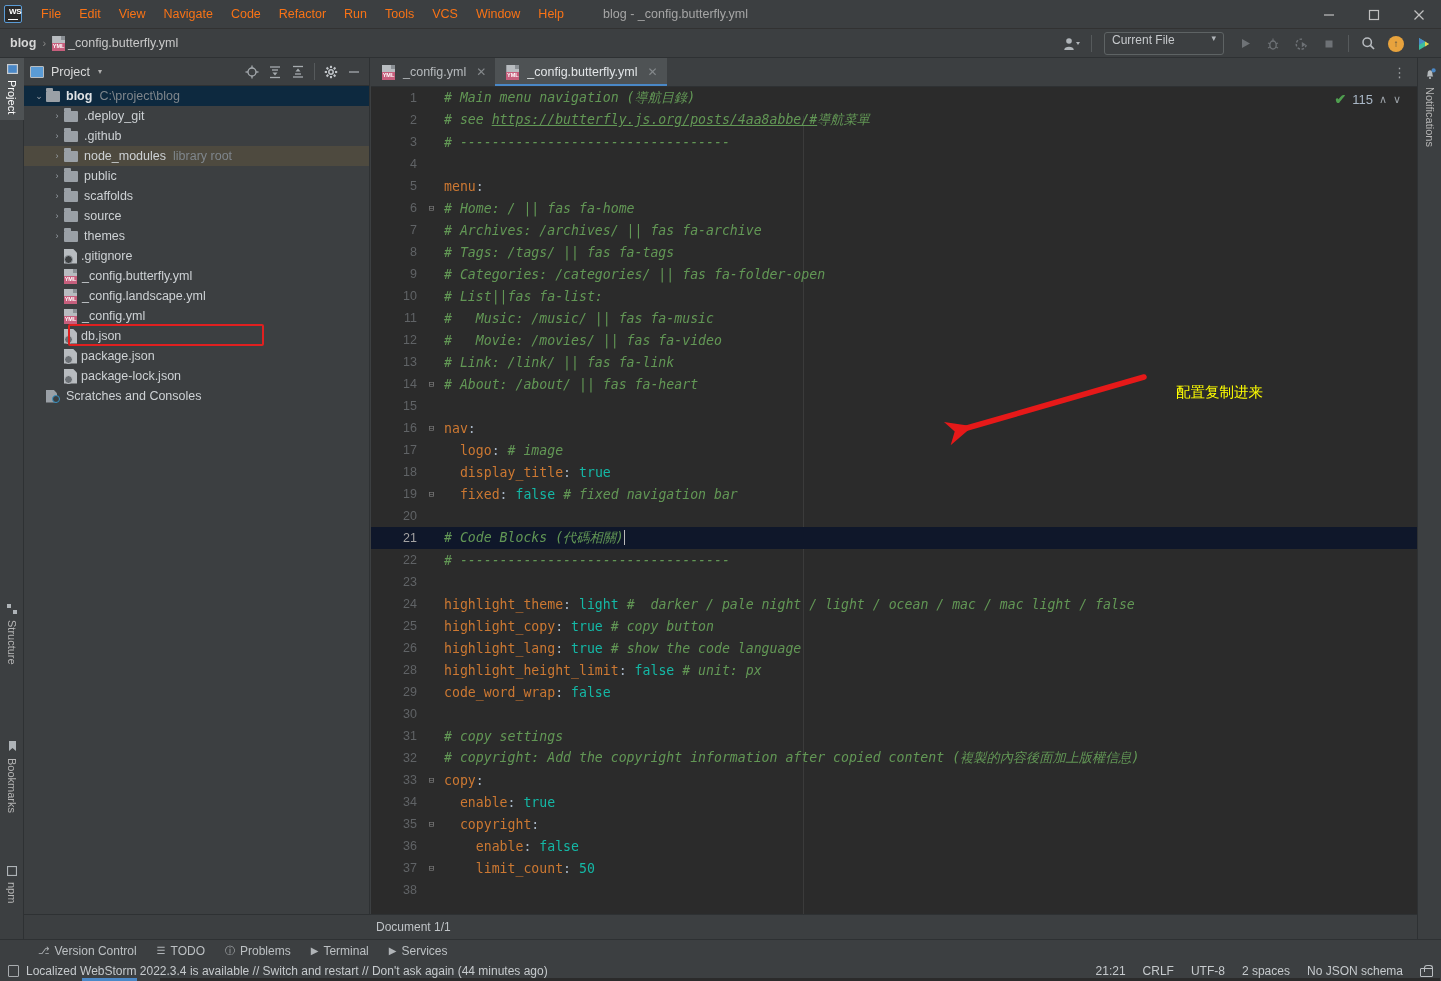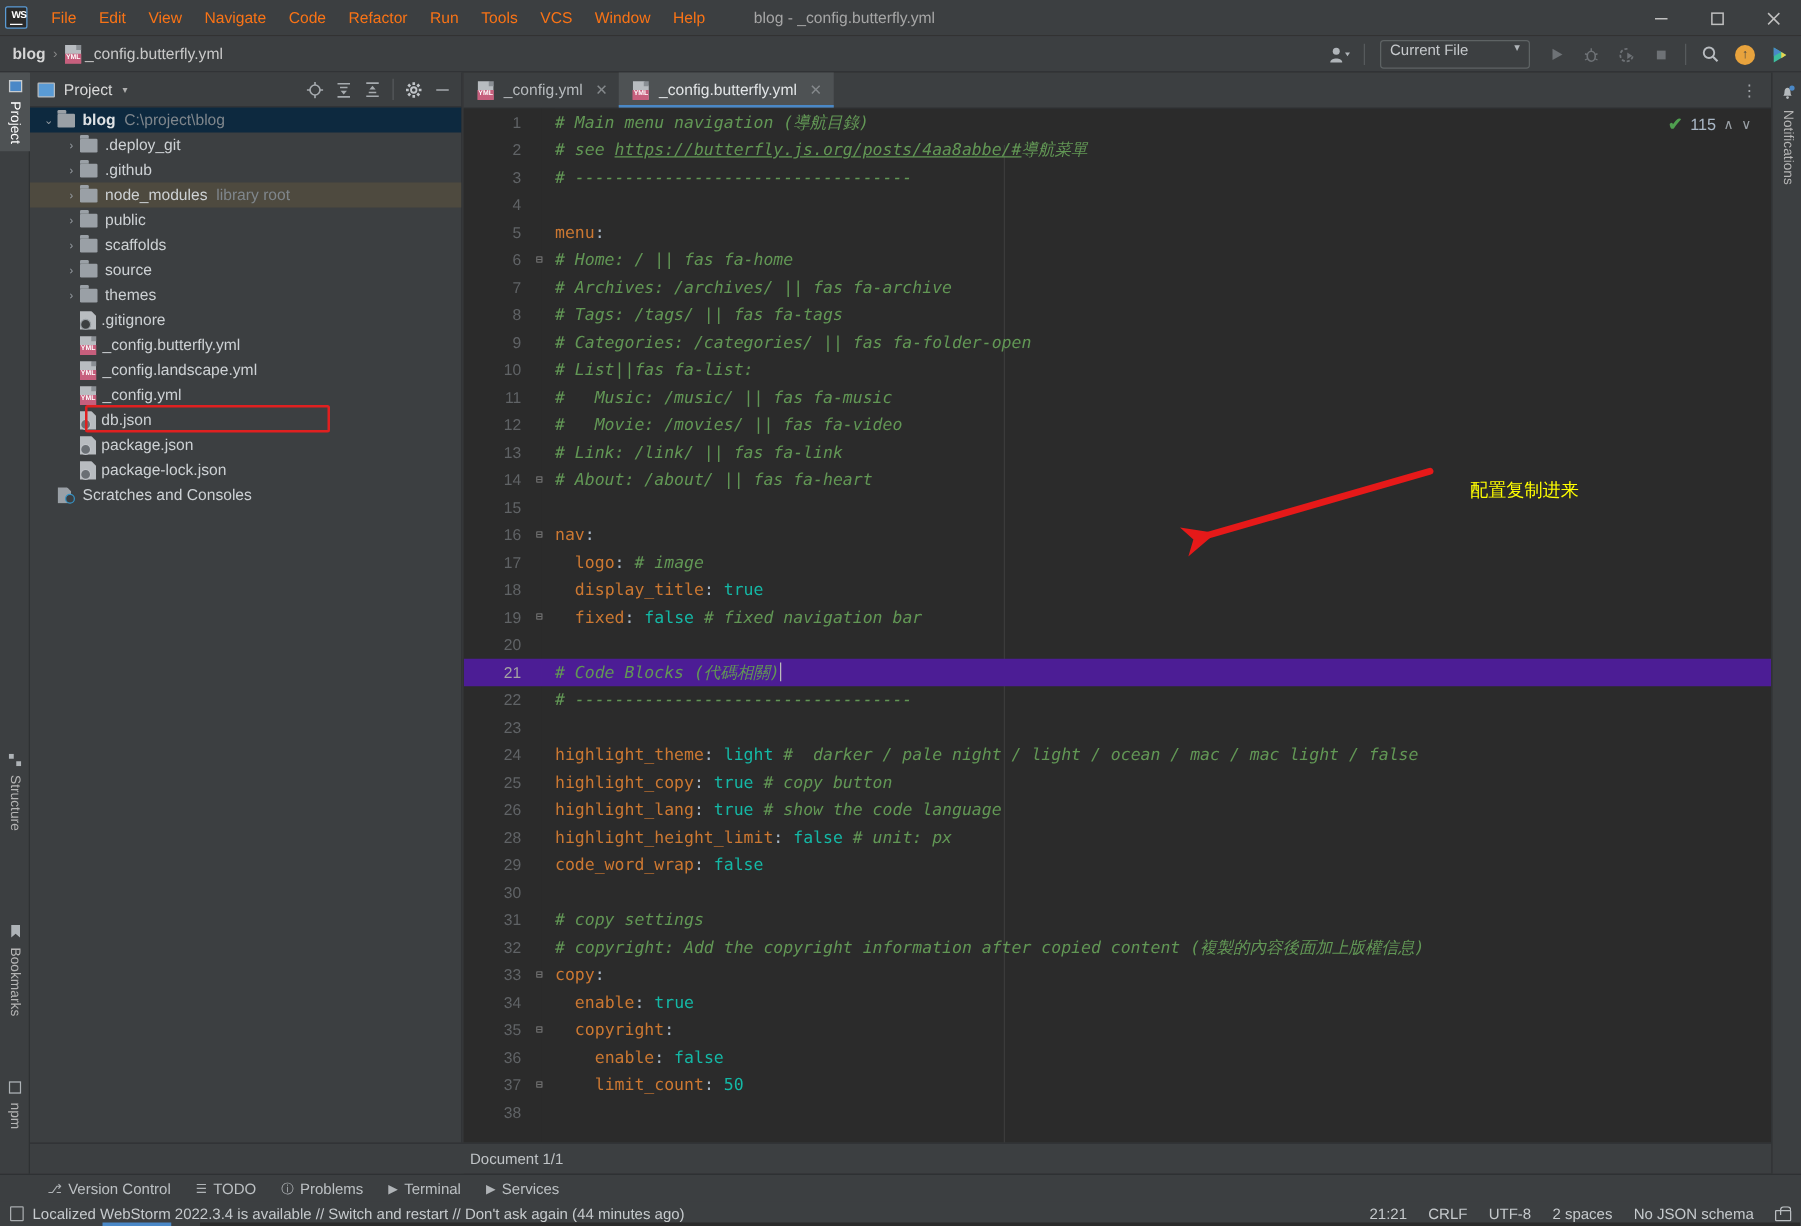--- a/index.html
+++ b/index.html
@@ -240,21 +240,21 @@
     background: #2b2b2b;
   }
   .code-lines {
     position: absolute; left: 0; top: 0; right: 0; bottom: 0;
   }
   .ln {
     position: relative; height: 22px; display: flex; align-items: center;
     font-family: "DejaVu Sans Mono", monospace; font-size: 13.2px;
     white-space: pre;
   }
-  .ln.caret-line { background: #4c1d95; }
+  .ln.caret-line { background: #0f172a; }
   .lnum {
     width: 48px; text-align: right; color: #606366; font-size: 12.5px;
     font-family: "Liberation Sans", sans-serif; flex: 0 0 48px;
     padding-right: 2px;
   }
   .lnum.cur { color: #a4a3a3; }
   .fmark { width: 25px; flex: 0 0 25px; text-align: center; color: #8a8a8a; font-size: 9px; }
   .ltxt { color: #a9b7c6; padding-left: 0px; }
   .vbar {
     position: absolute; left: 432px; top: 29px; width: 1px; bottom: 16px;

